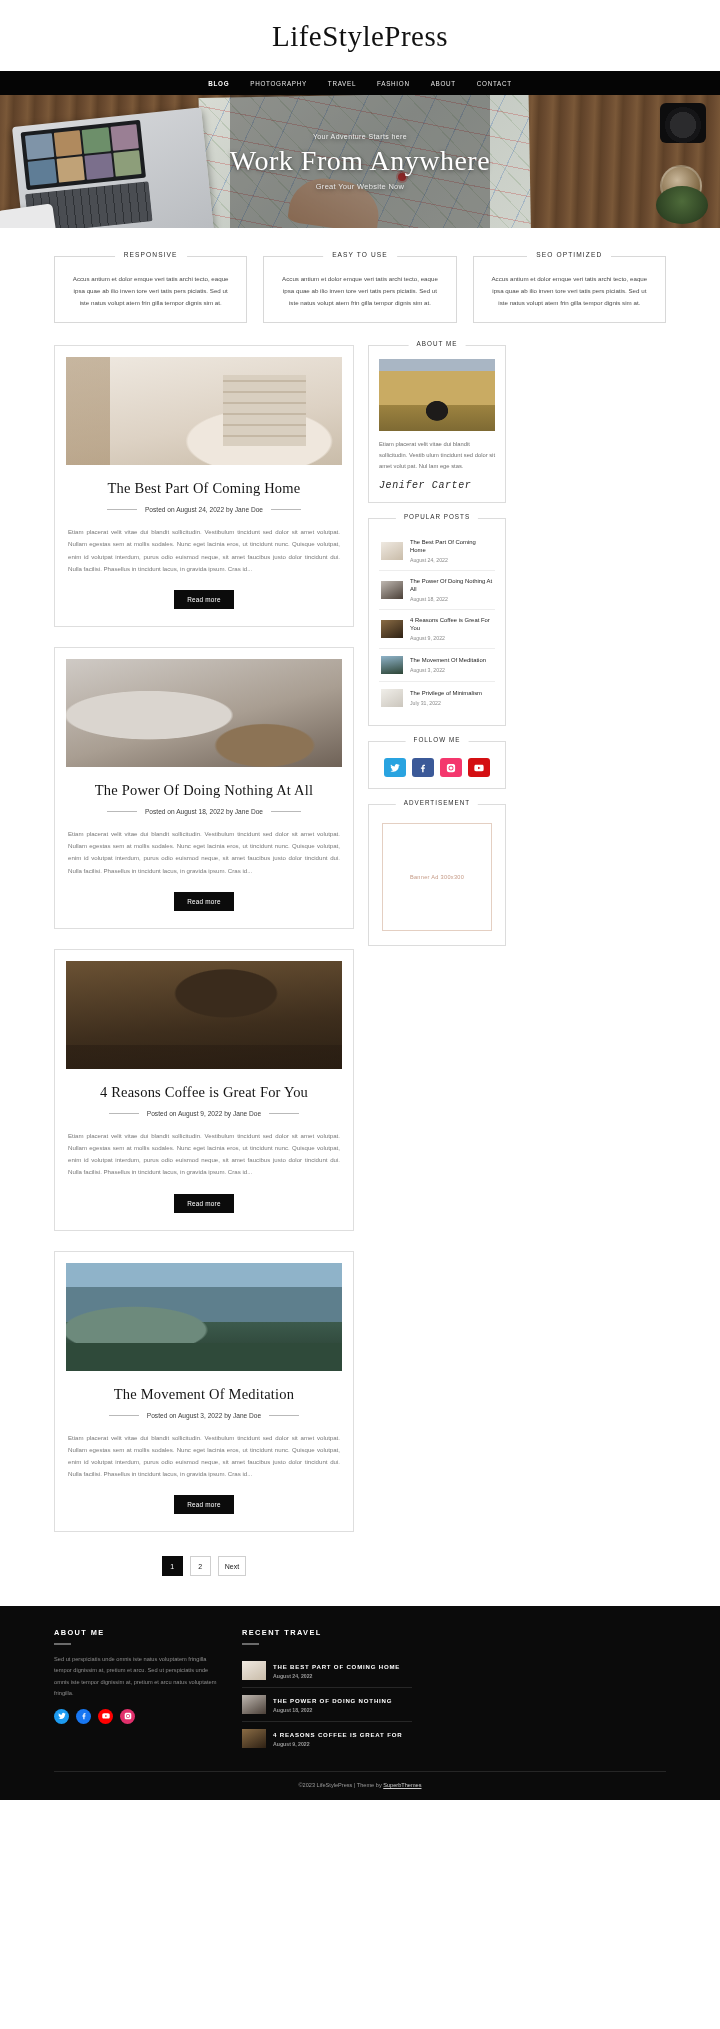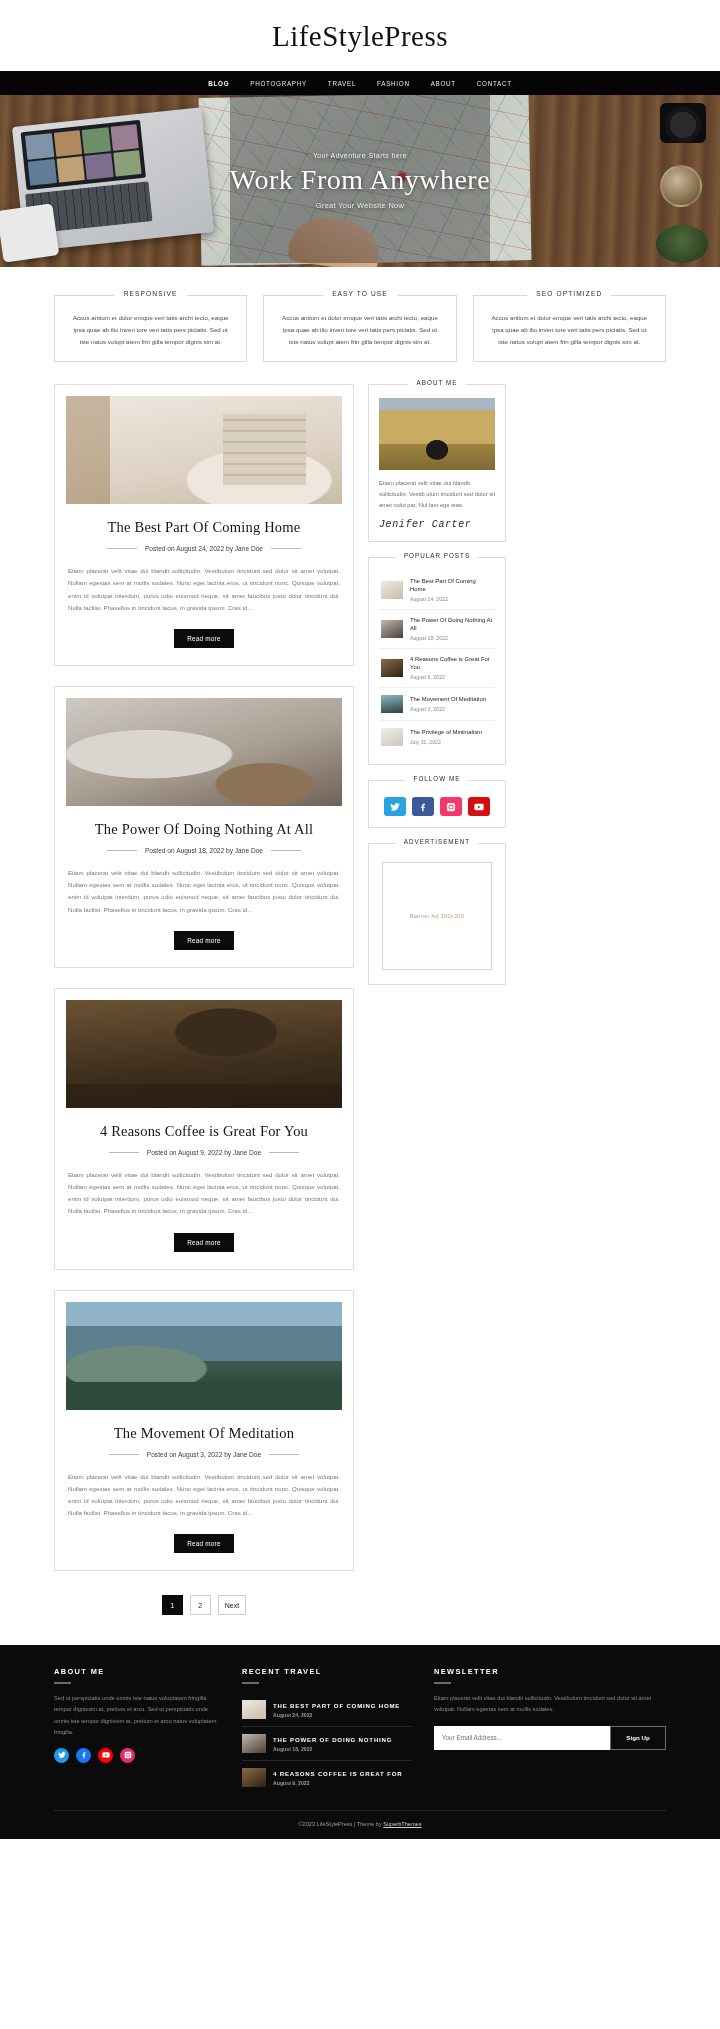--- a/index.html
+++ b/index.html
@@ -39,21 +39,21 @@
     font-size: 6.3px;
     letter-spacing: 0.7px;
     text-decoration: none;
     font-weight: 400;
   }
   .nav-item.active { font-weight: 700; color: #fff; }
 
   
   .hero {
     position: relative;
-    height: 172px;
+    height: 133px;
     overflow: hidden;
     background: #8b5cf6;
   }
   .hero-bg { position:absolute; inset:0; }
   .hero-wood {
     position:absolute; inset:0;
     background:
       repeating-linear-gradient(92deg, #6b4b30 0px, #7a5838 7px, #5e4128 14px, #6b4b30 21px),
       linear-gradient(#6b4b30,#52381f);
   }
@@ -548,28 +548,19 @@
           <div class="f-post">
             <div class="f-post-thumb" style="background:linear-gradient(150deg,#8a6c45,#2e2114)"></div>
             <div>
               <div class="f-post-title">4 REASONS COFFEE IS GREAT FOR</div>
               <div class="f-post-date">August 9, 2022</div>
             </div>
           </div>
         </div>
     </div>
 
-    <div class="f-col-news">
-      <div class="f-head">NEWSLETTER</div>
-      <div class="f-rule"></div>
-      <div class="f-text">Etiam placerat velit vitae dui blandit sollicitudin. Vestibulum tincidunt sed dolor sit amet volutpat. Nullam egestas sem at mollis sodales.</div>
-      <form class="news-form">
-        <input class="news-input" type="text" placeholder="Your Email Address..." style="">
-        <button class="news-btn">Sign Up</button>
-      </form>
-    </div>
 
   </div>
 
   <div class="copyright">
     <span>©2023 LifeStylePress | Theme by </span><a href="#">SuperbThemes</a>
   </div>
 </footer>
 
 </body></html>

